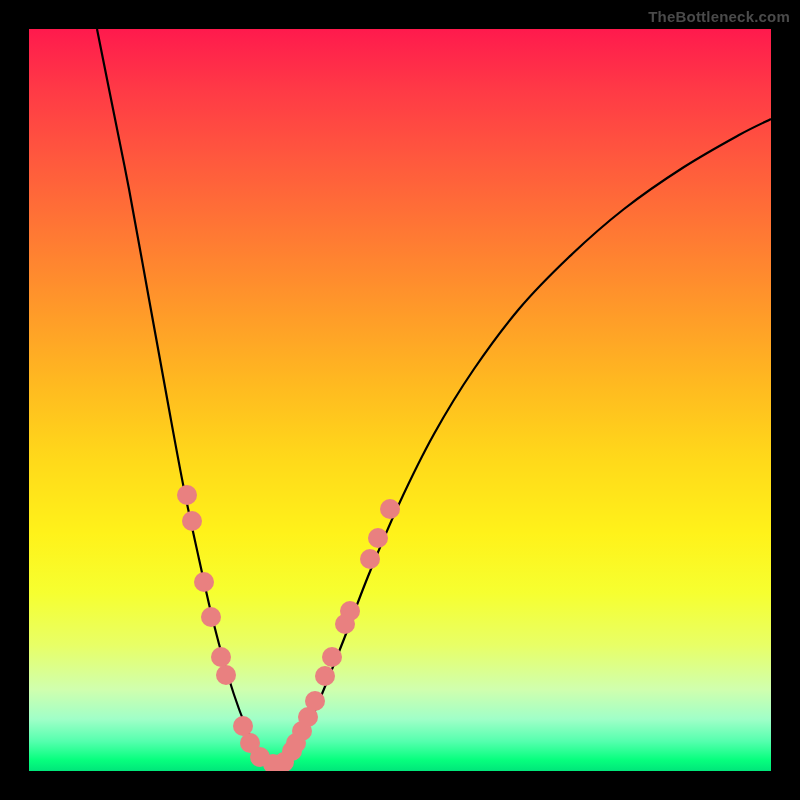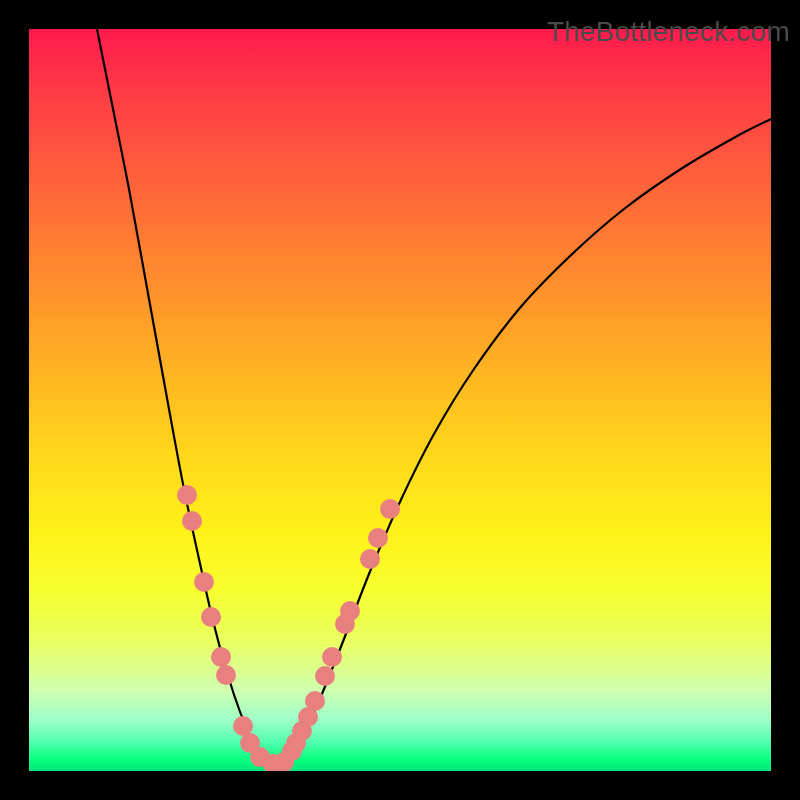--- a/index.html
+++ b/index.html
@@ -31,25 +31,25 @@
       #e8ff66 83%,
       #d0ffae 89%,
       #a0ffc8 93%,
       #55ffae 96%,
       #07ff7e 98.5%,
       #00e67a 100%
     );
   }
   .watermark {
     position: absolute;
-    top: 16px;
+    top: 8px;
     right: 10px;
     color: #4a4a4a;
-    font-size: 28px;
-    font-weight: 400;
+    font-size: 15px;
+    font-weight: 700;
     letter-spacing: 0.2px;
   }
   svg.curve {
     position: absolute;
     left: 0;
     top: 0;
     width: 742px;
     height: 742px;
   }
 </style>

